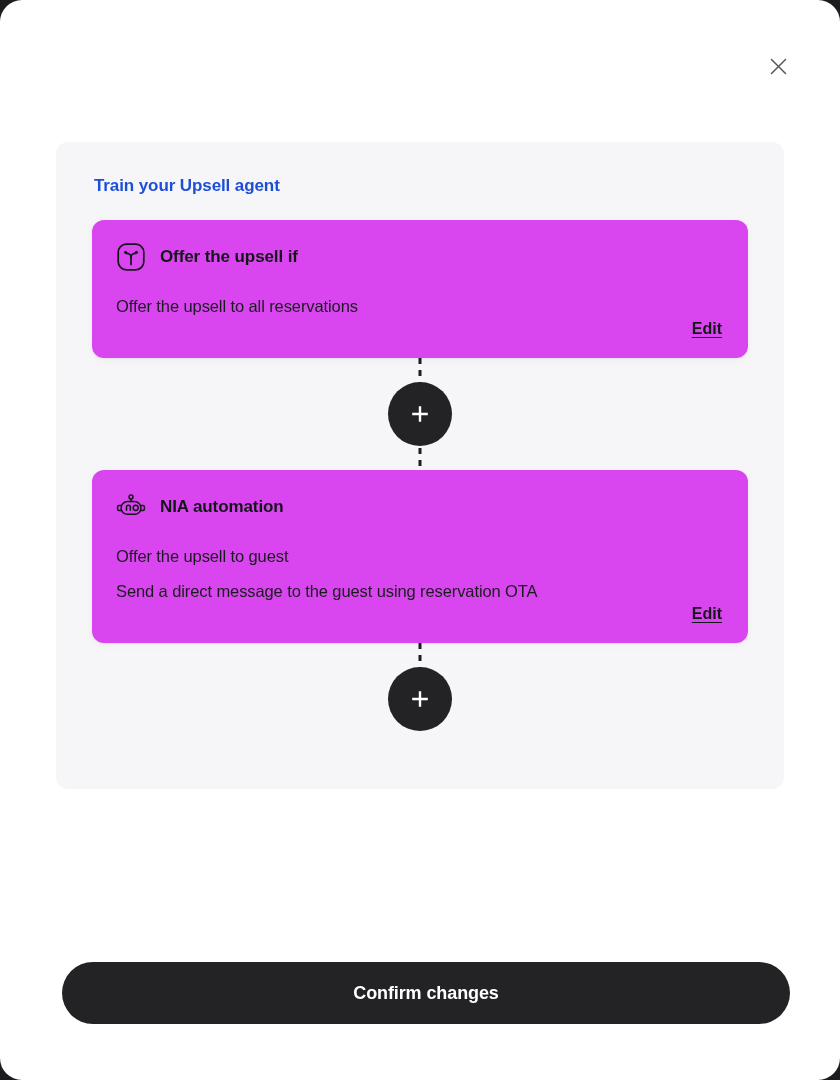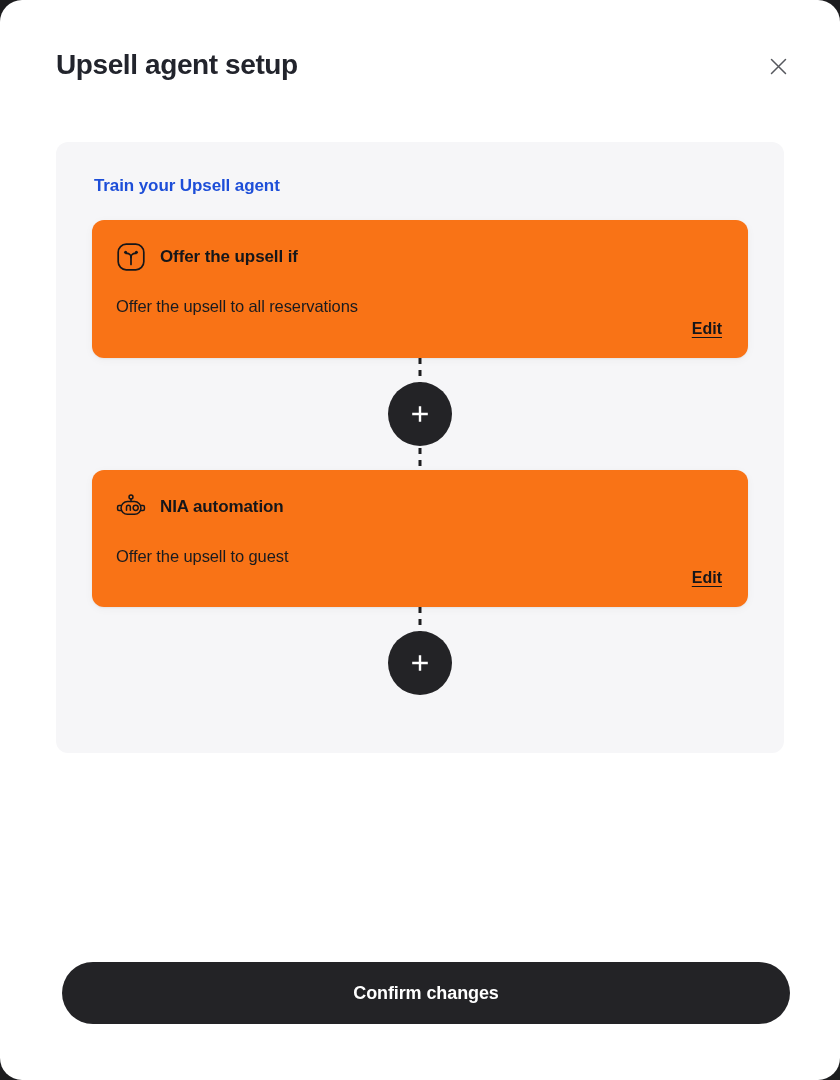--- a/index.html
+++ b/index.html
@@ -62,21 +62,21 @@
     font-size: 17px;
     font-weight: 700;
     color: #1d4ed8;
     letter-spacing: -0.1px;
     margin-bottom: 24px;
     padding-left: 2px;
   }
 
   
   .card {
-    background: #f97316;
+    background: #d946ef;
     border-radius: 12px;
     padding: 22px 24px 18px 24px;
     box-shadow: 0 1px 2px rgba(16,18,25,0.05), 0 2px 10px rgba(16,18,25,0.04);
   }
   .card-head {
     display: flex;
     align-items: center;
     gap: 14px;
     margin-bottom: 22px;
   }
@@ -173,21 +173,20 @@
     letter-spacing: -0.1px;
     cursor: pointer;
   }
 </style>
 </head>
 <body>
 
 <div class="modal">
 
   <div class="header">
-    <h1 class="page-title">Upsell agent setup</h1>
     <button class="close-btn" aria-label="Close">
       <span>
         <svg width="17" height="17" viewBox="0 0 17 17" fill="none">
           <path d="M1.5 1.5 L15.5 15.5 M15.5 1.5 L1.5 15.5" stroke="#56585e" stroke-width="1.5" stroke-linecap="round"></path>
         </svg>
       </span>
     </button>
   </div>
 
   <div class="panel">
@@ -233,20 +232,21 @@
             <rect x="5.4" y="9.2" width="21.2" height="13.6" rx="6.8" stroke="#15161a" stroke-width="1.6"></rect>
             <path d="M5.4 13.4 H3.2 C2.3 13.4 1.7 14.1 1.7 15 V17 C1.7 17.9 2.3 18.6 3.2 18.6 H5.4" stroke="#15161a" stroke-width="1.6" stroke-linecap="round" stroke-linejoin="round"></path>
             <path d="M26.6 13.4 H28.8 C29.7 13.4 30.3 14.1 30.3 15 V17 C30.3 17.9 29.7 18.6 28.8 18.6 H26.6" stroke="#15161a" stroke-width="1.6" stroke-linecap="round" stroke-linejoin="round"></path>
             <path d="M11.2 18.5 V15.2 C11.2 14 12.1 13.1 13.3 13.1 C14.4 13.1 15.3 14 15.3 15.2 V18.5" stroke="#15161a" stroke-width="1.6" stroke-linecap="round" stroke-linejoin="round"></path>
             <ellipse cx="21" cy="15.8" rx="2.7" ry="2.8" stroke="#15161a" stroke-width="1.6"></ellipse>
           </svg>
         </span>
         <span class="card-title">NIA automation</span>
       </div>
       <div class="card-line">Offer the upsell to guest</div>
+      <div class="card-line">Send a direct message to the guest using reservation OTA</div>
       <div class="card-foot">
         <button class="edit-link">Edit</button>
       </div>
     </div>
 
     <div class="connector no-tail">
       <span class="dash-top"></span>
 
       <button class="add-btn" aria-label="Add step">
         <span>

